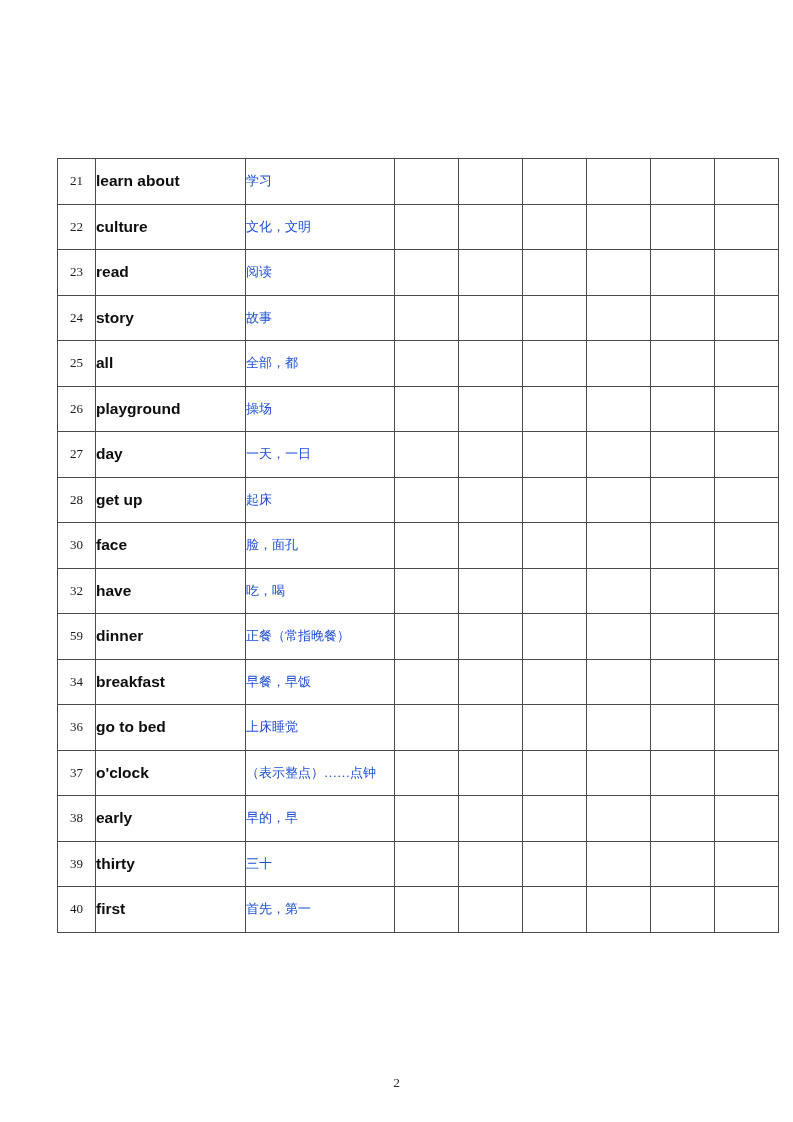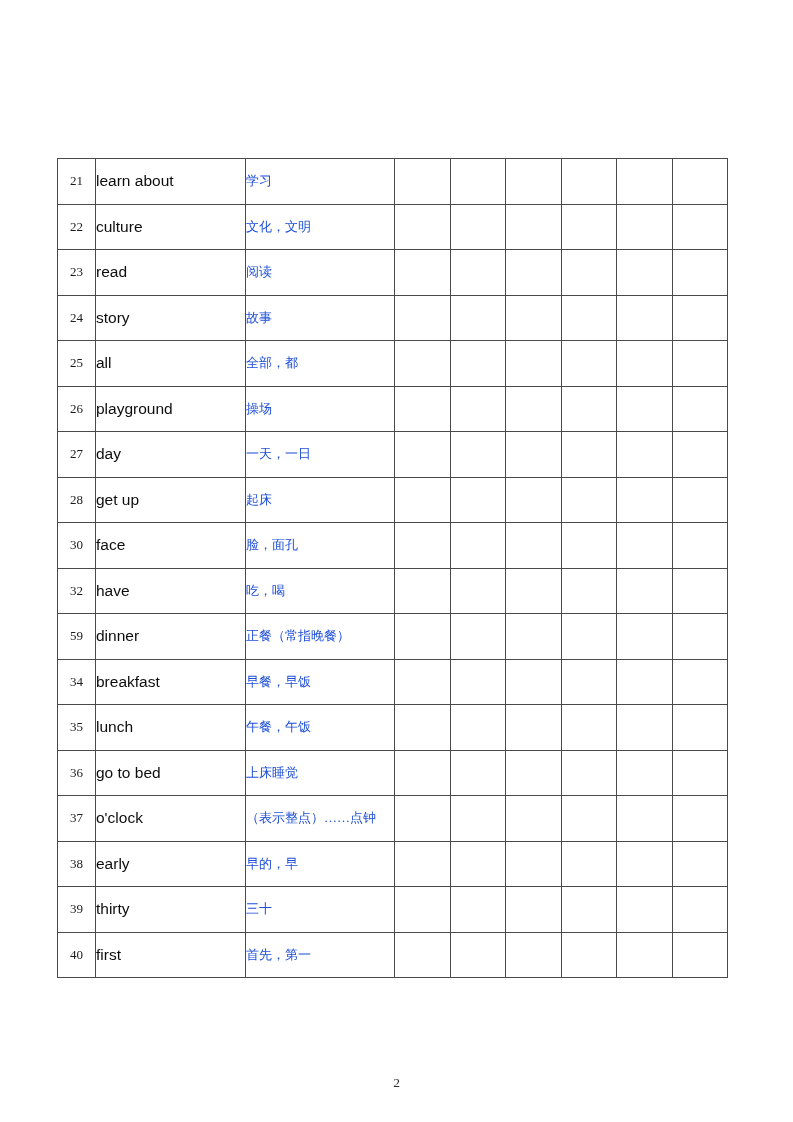--- a/index.html
+++ b/index.html
@@ -19,21 +19,21 @@
     top: 0;
     width: 793px;
     height: 1122px;
     background: #ffffff;
     overflow: hidden;
   }
   table.vocab {
     position: absolute;
     left: 57px;
     top: 158px;
-    width: 671px;
+    width: 722px;
     border-collapse: collapse;
     table-layout: fixed;
   }
   table.vocab td {
     border: 1px solid #4a4a4a;
     height: 44.5px;
     padding: 0;
     vertical-align: middle;
     overflow: hidden;
     white-space: nowrap;
@@ -41,21 +41,21 @@
   td.c-num {
     text-align: center;
     font-family: "Liberation Serif", serif;
     font-size: 13px;
     color: #1b1b1b;
   }
   td.c-en {
     padding-left: 7px;
     font-family: "Liberation Sans", sans-serif;
     font-size: 15.5px;
-    font-weight: 400;
+    font-weight: 700;
     color: #0d0d0d;
   }
   td.c-zh {
     padding-left: 7px;
     font-family: "Liberation Serif", serif;
     font-size: 13px;
     color: #1d4ed8;
   }
   td.c-blank {
     background: #ffffff;
@@ -228,31 +228,20 @@
     <td class="c-en">breakfast</td>
     <td class="c-zh">早餐，早饭</td>
   <td class="c-blank"></td>
           <td class="c-blank"></td>
           <td class="c-blank"></td>
           <td class="c-blank"></td>
           <td class="c-blank"></td>
           <td class="c-blank"></td>
         </tr>
 
-  <tr>
-    <td class="c-num">35</td>
-    <td class="c-en">lunch</td>
-    <td class="c-zh">午餐，午饭</td>
-  <td class="c-blank"></td>
-          <td class="c-blank"></td>
-          <td class="c-blank"></td>
-          <td class="c-blank"></td>
-          <td class="c-blank"></td>
-          <td class="c-blank"></td>
-        </tr>
 
   <tr>
     <td class="c-num">36</td>
     <td class="c-en">go to bed</td>
     <td class="c-zh">上床睡觉</td>
   <td class="c-blank"></td>
           <td class="c-blank"></td>
           <td class="c-blank"></td>
           <td class="c-blank"></td>
           <td class="c-blank"></td>

